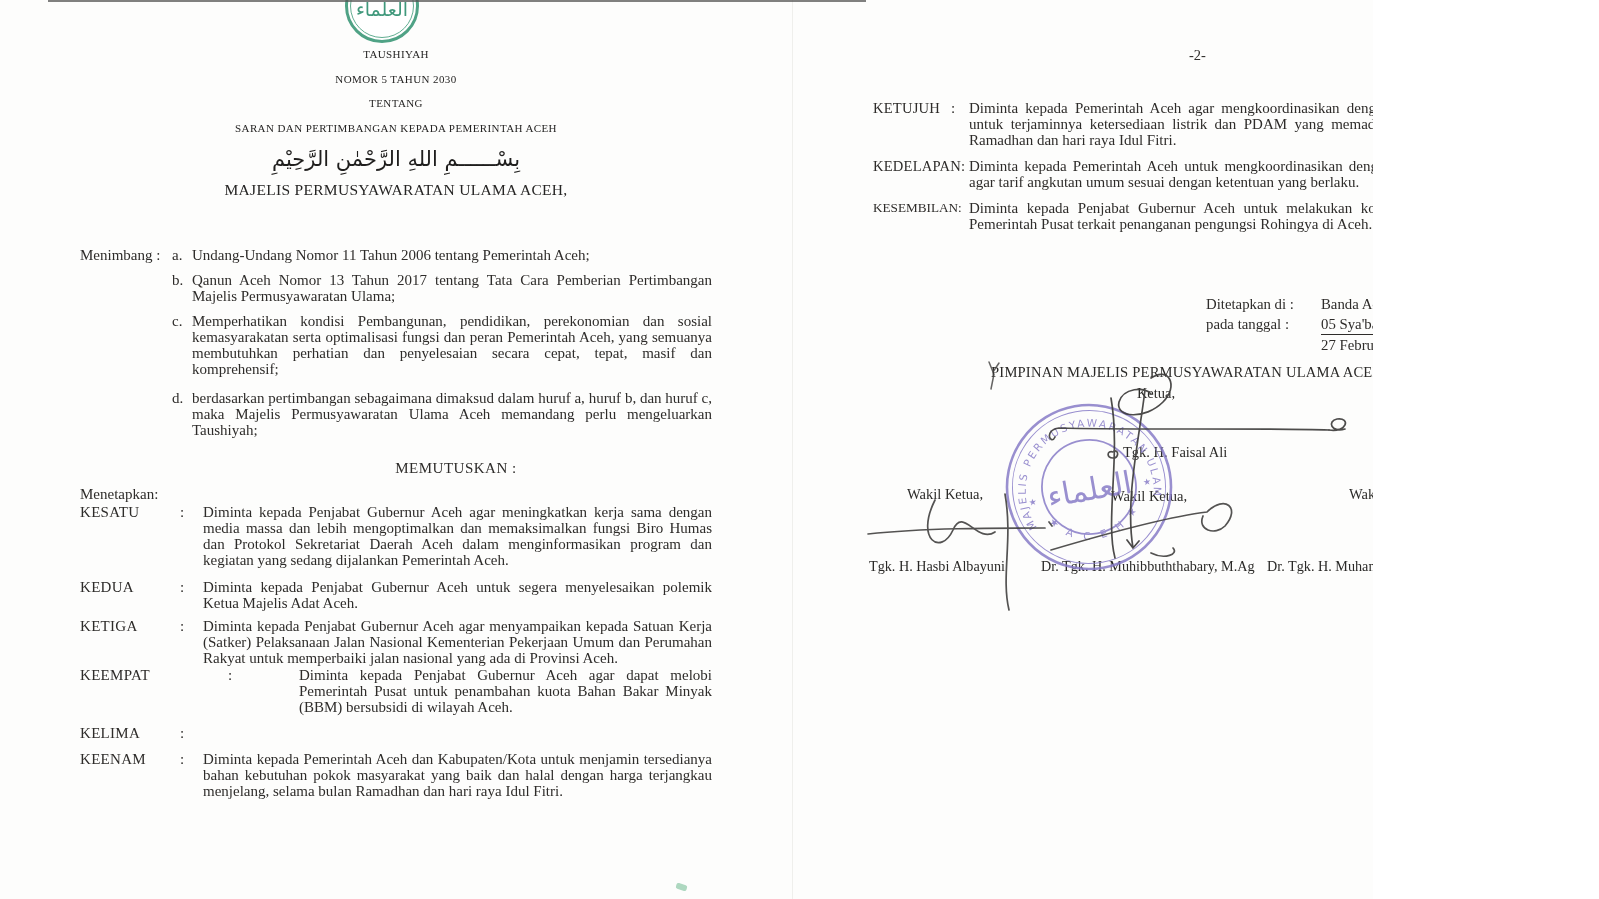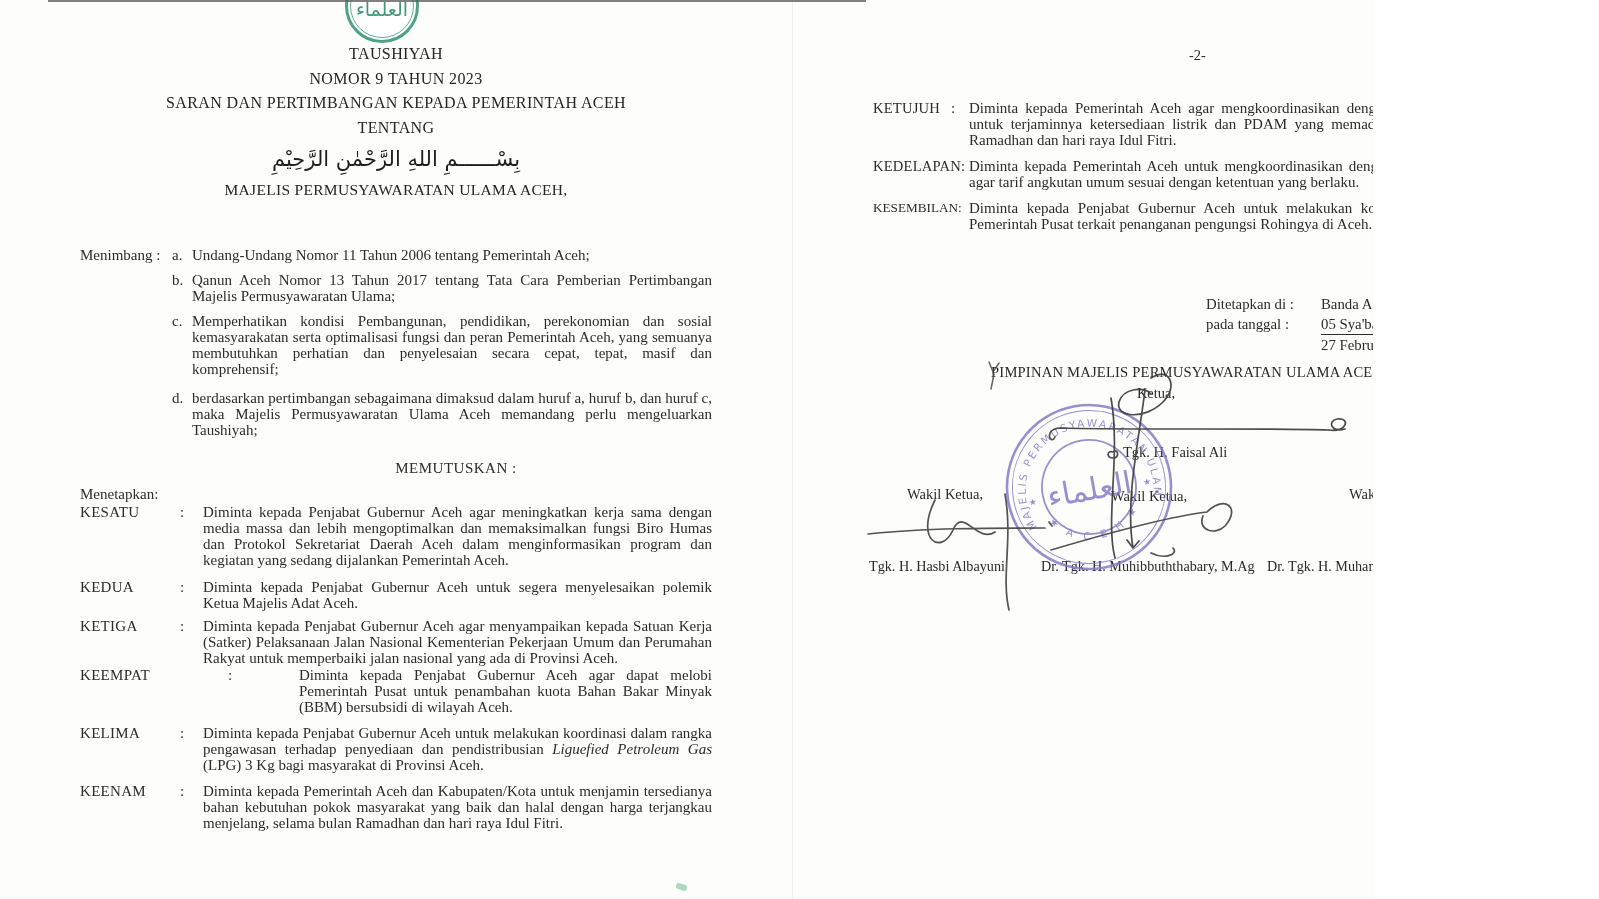--- a/index.html
+++ b/index.html
@@ -10,21 +10,21 @@
   .page2{left:792px;width:807px;border-left:1px solid #efefec;}
   .topline{position:absolute;left:48px;top:0;width:818px;height:2px;background:#555;opacity:.75;z-index:5;}
 
   
   .logo{position:absolute;left:345px;top:-31px;width:74px;height:74px;border:3px solid #4fa285;
         border-radius:50%;box-sizing:border-box;display:flex;align-items:center;justify-content:center;z-index:2;background:#fff;}
   .logo-inner{width:62px;height:62px;border:1.5px solid #63ae92;border-radius:50%;display:flex;
         align-items:center;justify-content:center;}
   .logo-ar{font-family:"DejaVu Sans",sans-serif;font-size:19px;color:#3f987b;line-height:1;padding-top:6px;}
   .p1-head{position:absolute;left:80px;top:46px;width:632px;text-align:center;}
-  .h-line{font-size:16px;line-height:16px;margin-bottom:8.5px;letter-spacing:.4px;color:#262524;}
+  .h-line{font-size:11px;line-height:16px;margin-bottom:8.5px;letter-spacing:.4px;color:#262524;}
   .bismillah{font-family:"DejaVu Sans",sans-serif;font-size:21px;line-height:30px;margin:2px 0 6px 0;color:#1f1e1d;}
   .org-line{font-size:15.5px;line-height:16px;margin-top:8px;letter-spacing:.3px;color:#262524;}
 
   
   .body1{position:absolute;left:80px;top:247px;width:632px;font-size:15px;line-height:16px;}
   .m-row{display:flex;margin-bottom:9px;}
   .m-label{width:92px;flex:none;}
   .m-letter{width:20px;flex:none;}
   .m-text{flex:1;text-align:justify;}
   .memutuskan{text-align:center;padding-left:120px;margin:22px 0 10px 0;letter-spacing:.5px;}
@@ -73,23 +73,23 @@
   <div class="page page1">
 
     <div class="logo">
       <div class="logo-inner">
         <span class="logo-ar">العلماء</span>
       </div>
     </div>
 
     <div class="p1-head">
       <div class="h-line">TAUSHIYAH</div>
-      <div class="h-line">NOMOR 9 TAHUN 2023</div>
+      <div class="h-line">NOMOR 5 TAHUN 2030</div>
+      <div class="h-line">TENTANG</div>
       <div class="h-line">SARAN DAN PERTIMBANGAN KEPADA PEMERINTAH ACEH</div>
-      <div class="h-line">TENTANG</div>
       <div class="bismillah">بِسْــــــمِ اللهِ الرَّحْمٰنِ الرَّحِيْمِ</div>
       <div class="org-line">MAJELIS PERMUSYAWARATAN ULAMA ACEH,</div>
     </div>
 
     <div class="body1">
 
       <div class="m-row">
         <div class="m-label">Menimbang :</div>
         <div class="m-letter">a.</div>
         <div class="m-text">Undang-Undang Nomor 11 Tahun 2006 tentang Pemerintah Aceh;</div>
@@ -129,21 +129,20 @@
         <div class="d-text">Diminta kepada Penjabat Gubernur Aceh agar menyampaikan kepada Satuan Kerja (Satker) Pelaksanaan Jalan Nasional Kementerian Pekerjaan Umum dan Perumahan Rakyat untuk memperbaiki jalan nasional yang ada di Provinsi Aceh.</div>
       </div>
       <div class="d-row" style="margin-top:1px;gap:48px;">
         <div class="d-label">KEEMPAT</div>
         <div class="d-colon">:</div>
         <div class="d-text">Diminta kepada Penjabat Gubernur Aceh agar dapat melobi Pemerintah Pusat untuk penambahan kuota Bahan Bakar Minyak (BBM) bersubsidi di wilayah Aceh.</div>
       </div>
       <div class="d-row" style="margin-top:10px;">
         <div class="d-label">KELIMA</div>
         <div class="d-colon">:</div>
-        <div class="d-text"><span>Diminta kepada Penjabat Gubernur Aceh untuk melakukan koordinasi dalam rangka pengawasan terhadap penyediaan dan pendistribusian </span><span class="it">Liguefied Petroleum Gas</span><span> (LPG) 3 Kg bagi masyarakat di Provinsi Aceh.</span></div>
       </div>
       <div class="d-row" style="margin-top:10px;">
         <div class="d-label">KEENAM</div>
         <div class="d-colon">:</div>
         <div class="d-text">Diminta kepada Pemerintah Aceh dan Kabupaten/Kota untuk menjamin tersedianya bahan kebutuhan pokok masyarakat yang baik dan halal dengan harga terjangkau menjelang, selama bulan Ramadhan dan hari raya Idul Fitri.</div>
       </div>
     </div>
 
     <div class="green-dot"></div>
   </div>

